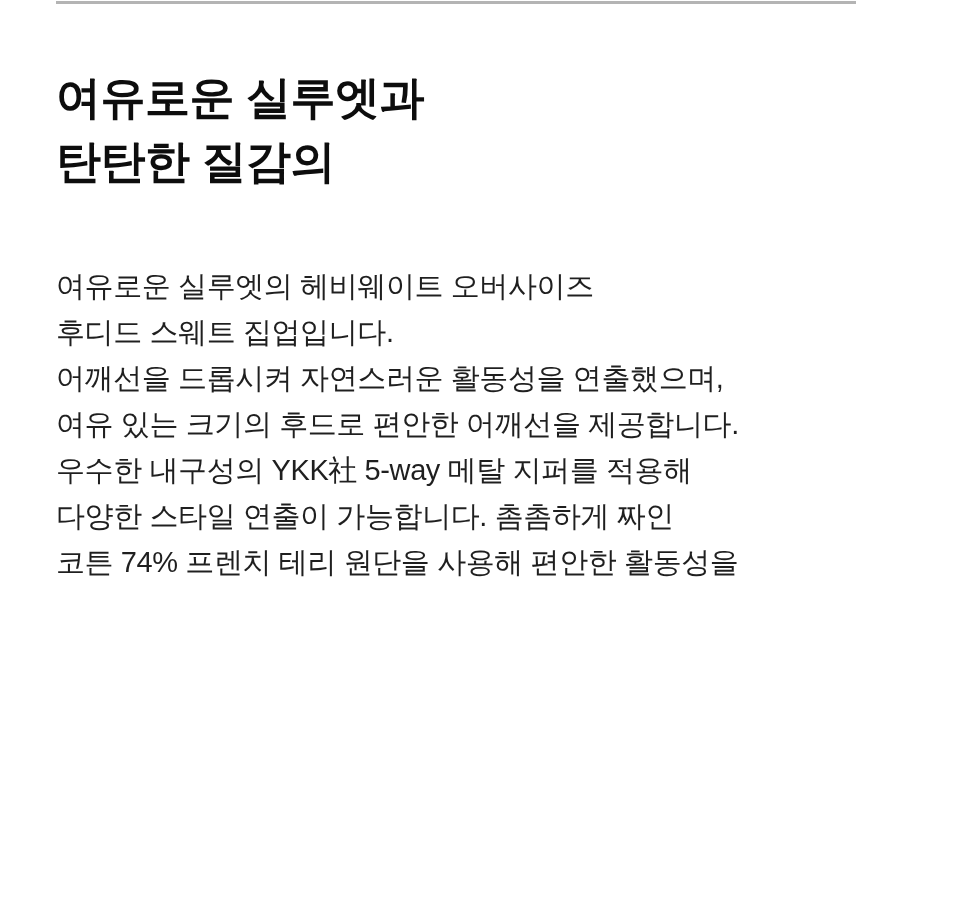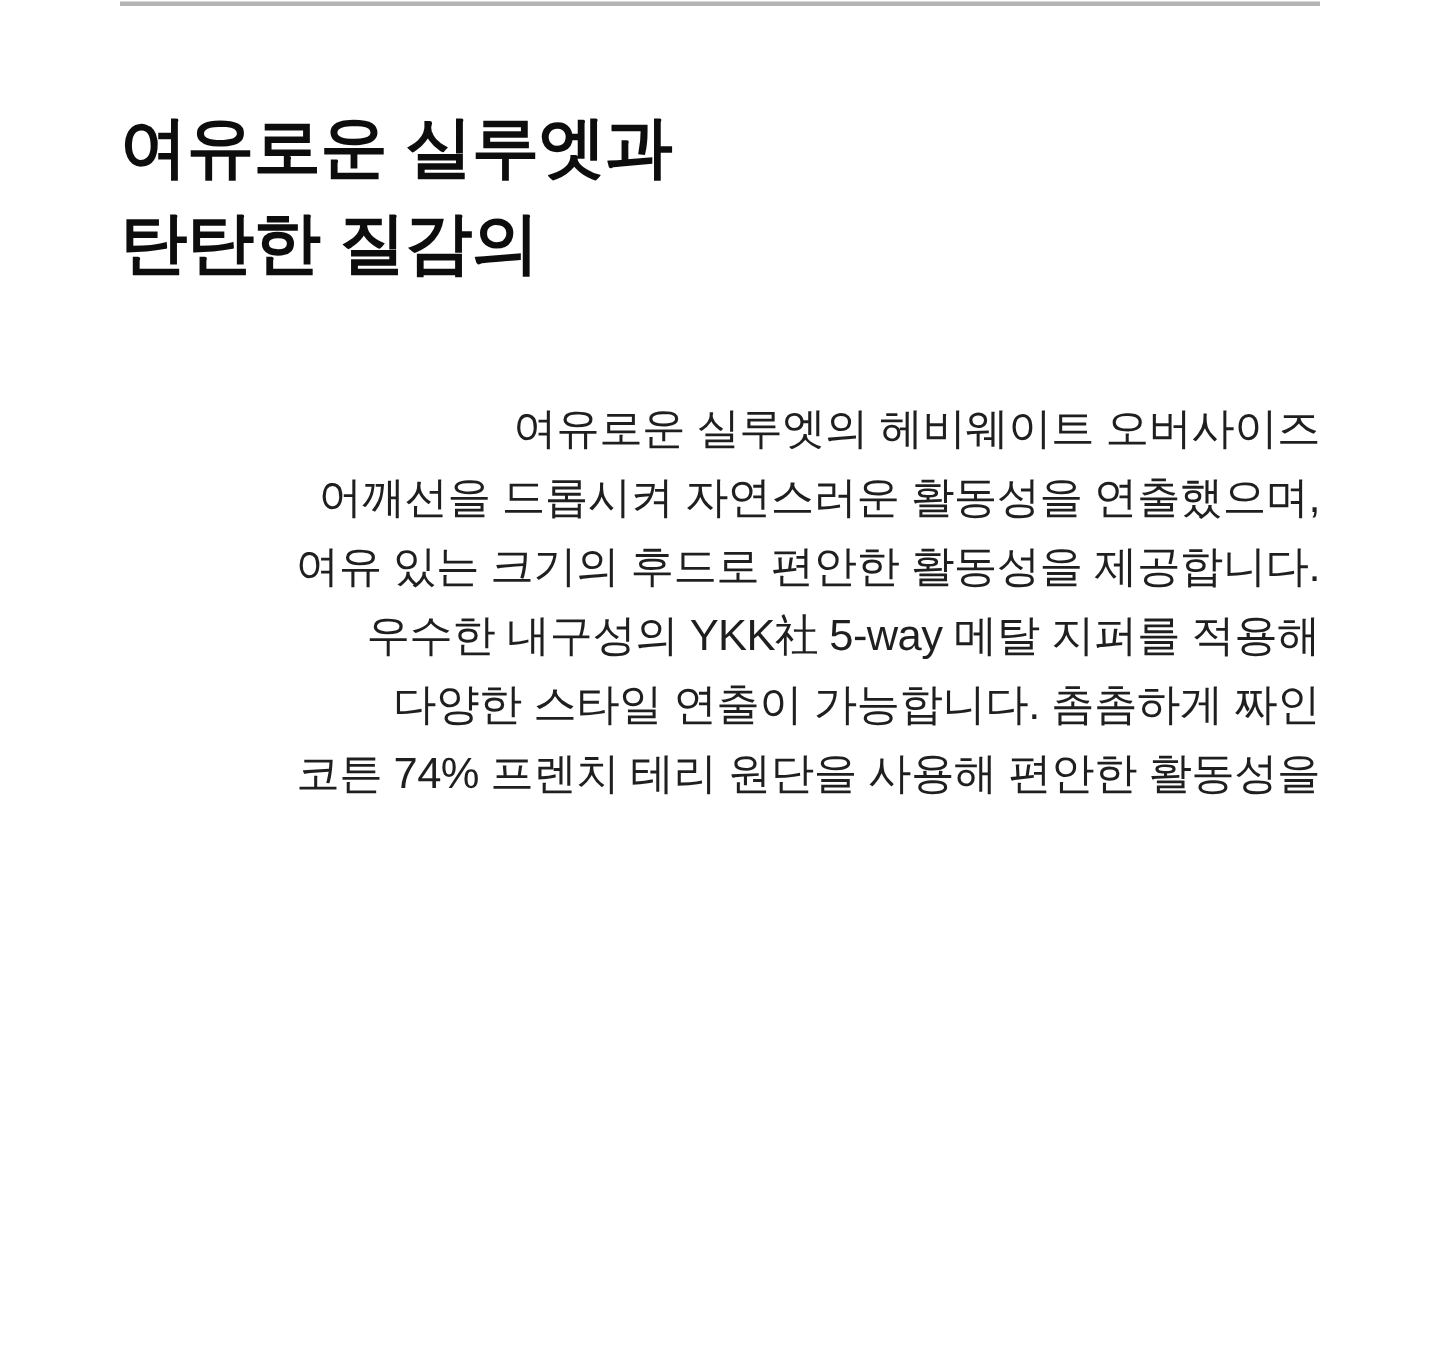--- a/index.html
+++ b/index.html
@@ -10,21 +10,21 @@
   body {
     width: 960px;
     height: 911px;
     overflow: hidden;
     font-family: "Liberation Sans", "DejaVu Sans", sans-serif;
   }
   .page {
     box-sizing: border-box;
     width: 960px;
     height: 911px;
-    padding: 0 80px;
+    padding: 0 56px;
   }
   .divider {
     height: 3px;
     width: 800px;
     background: #b4b4b4;
     margin-top: 1px;
   }
   .headline {
     margin: 62px 0 0 0;
     font-size: 45px;
@@ -36,40 +36,40 @@
   .headline .line {
     display: block;
   }
   .description {
     margin: 69px 0 0 0;
     font-size: 29px;
     line-height: 46px;
     font-weight: 400;
     letter-spacing: -0.4px;
     color: #1f1f1f;
-    text-align: right;
   }
   .description .line {
     display: block;
   }
 </style>
 </head>
 <body>
 
 <div class="page">
 
   <div class="divider"></div>
 
   <h1 class="headline">
     <span class="line">여유로운 실루엣과</span>
     <span class="line">탄탄한 질감의</span>
   </h1>
 
   <p class="description">
     <span class="line">여유로운 실루엣의 헤비웨이트 오버사이즈</span>
+    <span class="line">후디드 스웨트 집업입니다.</span>
     <span class="line">어깨선을 드롭시켜 자연스러운 활동성을 연출했으며,</span>
-    <span class="line">여유 있는 크기의 후드로 편안한 활동성을 제공합니다.</span>
+    <span class="line">여유 있는 크기의 후드로 편안한 어깨선을 제공합니다.</span>
     <span class="line">우수한 내구성의 YKK社 5-way 메탈 지퍼를 적용해</span>
     <span class="line">다양한 스타일 연출이 가능합니다. 촘촘하게 짜인</span>
     <span class="line">코튼 74% 프렌치 테리 원단을 사용해 편안한 활동성을</span>
   </p>
 
 </div>
 
 </body></html>

